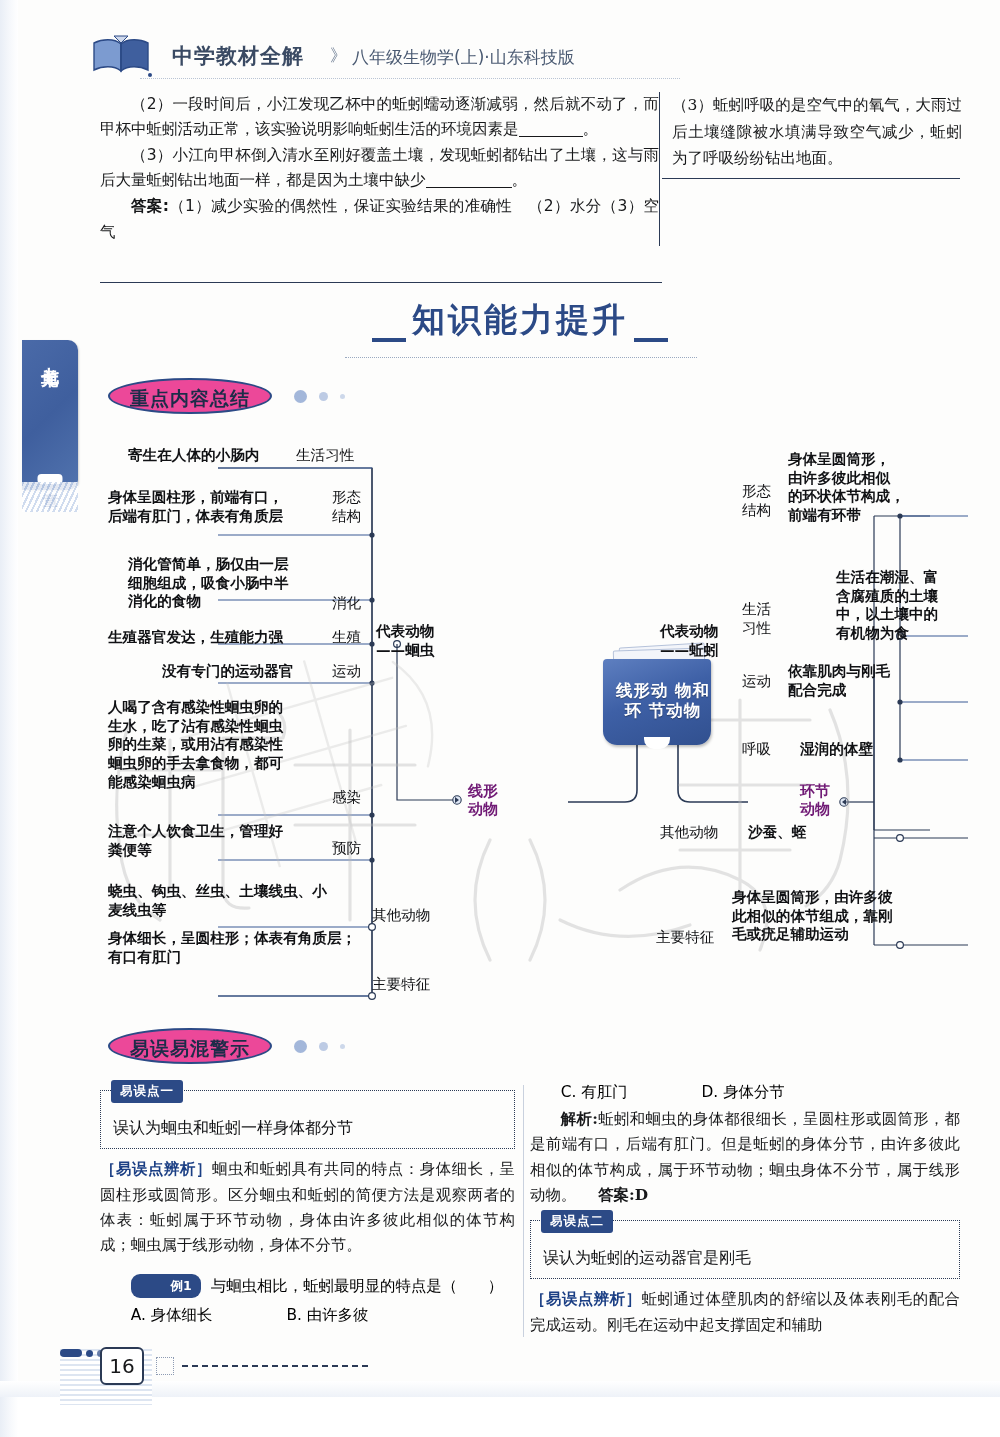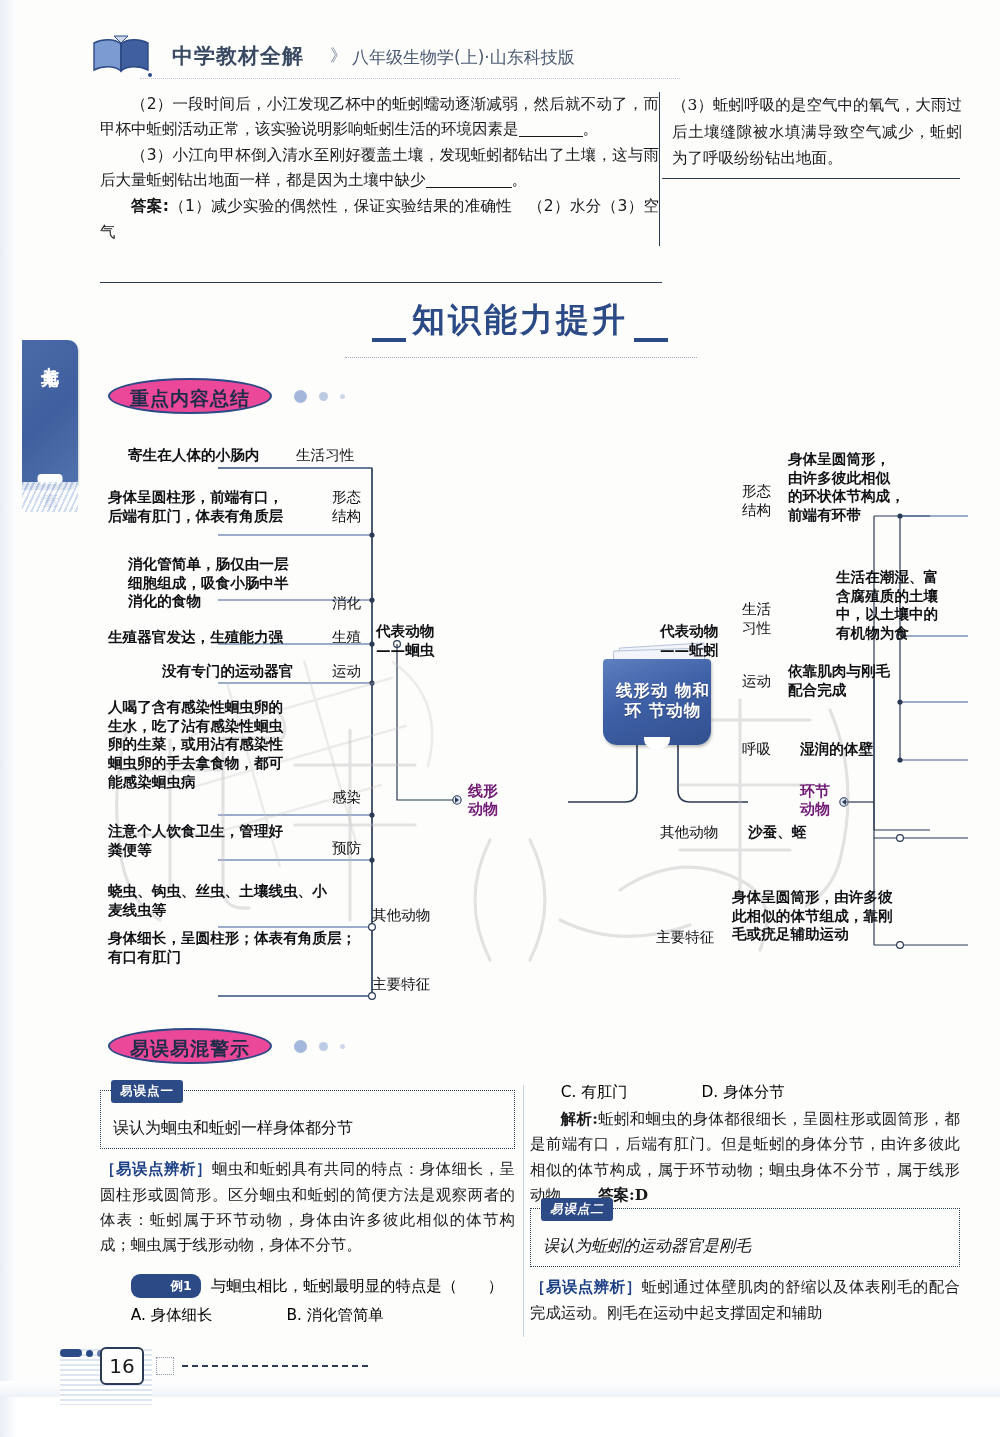--- a/index.html
+++ b/index.html
@@ -545,30 +545,30 @@
     <div class="col-l">
       <div class="dash-box">
         <span class="tag">易误点一</span>
         <div class="mis">误认为蛔虫和蚯蚓一样身体都分节</div>
       </div>
       <p class="para"><span class="lbl-blue">［易误点辨析］</span><span>蛔虫和蚯蚓具有共同的特点：身体细长，呈圆柱形或圆筒形。区分蛔虫和蚯蚓的简便方法是观察两者的体表：蚯蚓属于环节动物，身体由许多彼此相似的体节构成；蛔虫属于线形动物，身体不分节。</span></p>
       <div class="eg-row">
         <span class="eg-badge">例1</span><span>与蛔虫相比，蚯蚓最明显的特点是（　　）</span>
       </div>
       <div class="opts">
-        <span>A. 身体细长</span><span class="o2">B. 消化管简单</span>
+        <span>A. 身体细长</span><span class="o2">B. 由许多彼</span>
       </div>
     </div>
 
     <div class="col-r">
       <div class="opts" style="text-indent:2em; margin-top:0;">
         <span>C. 有肛门</span><span class="o2">D. 身体分节</span>
       </div>
       <p class="para serif" style="margin-top:4px; text-indent:2em;"><span class="bold">解析:</span><span>蚯蚓和蛔虫的身体都很细长，呈圆柱形或圆筒形，都是前端有口，后端有肛门。但是蚯蚓的身体分节，由许多彼此相似的体节构成，属于环节动物；蛔虫身体不分节，属于线形动物。</span><span class="bold" style="margin-left:22px;">答案:D</span></p>
-      <div class="dash-box" style="font-style:italic;">
+      <div class="dash-box" style="margin-top:12px;">
         <span class="tag">易误点二</span>
         <div class="mis">误认为蚯蚓的运动器官是刚毛</div>
       </div>
       <p class="para"><span class="lbl-blue">［易误点辨析］</span><span>蚯蚓通过体壁肌肉的舒缩以及体表刚毛的配合完成运动。刚毛在运动中起支撑固定和辅助</span></p>
     </div>
   </div>
 
   <div class="footer">
     <div class="bars"></div>
     <div class="lead">

